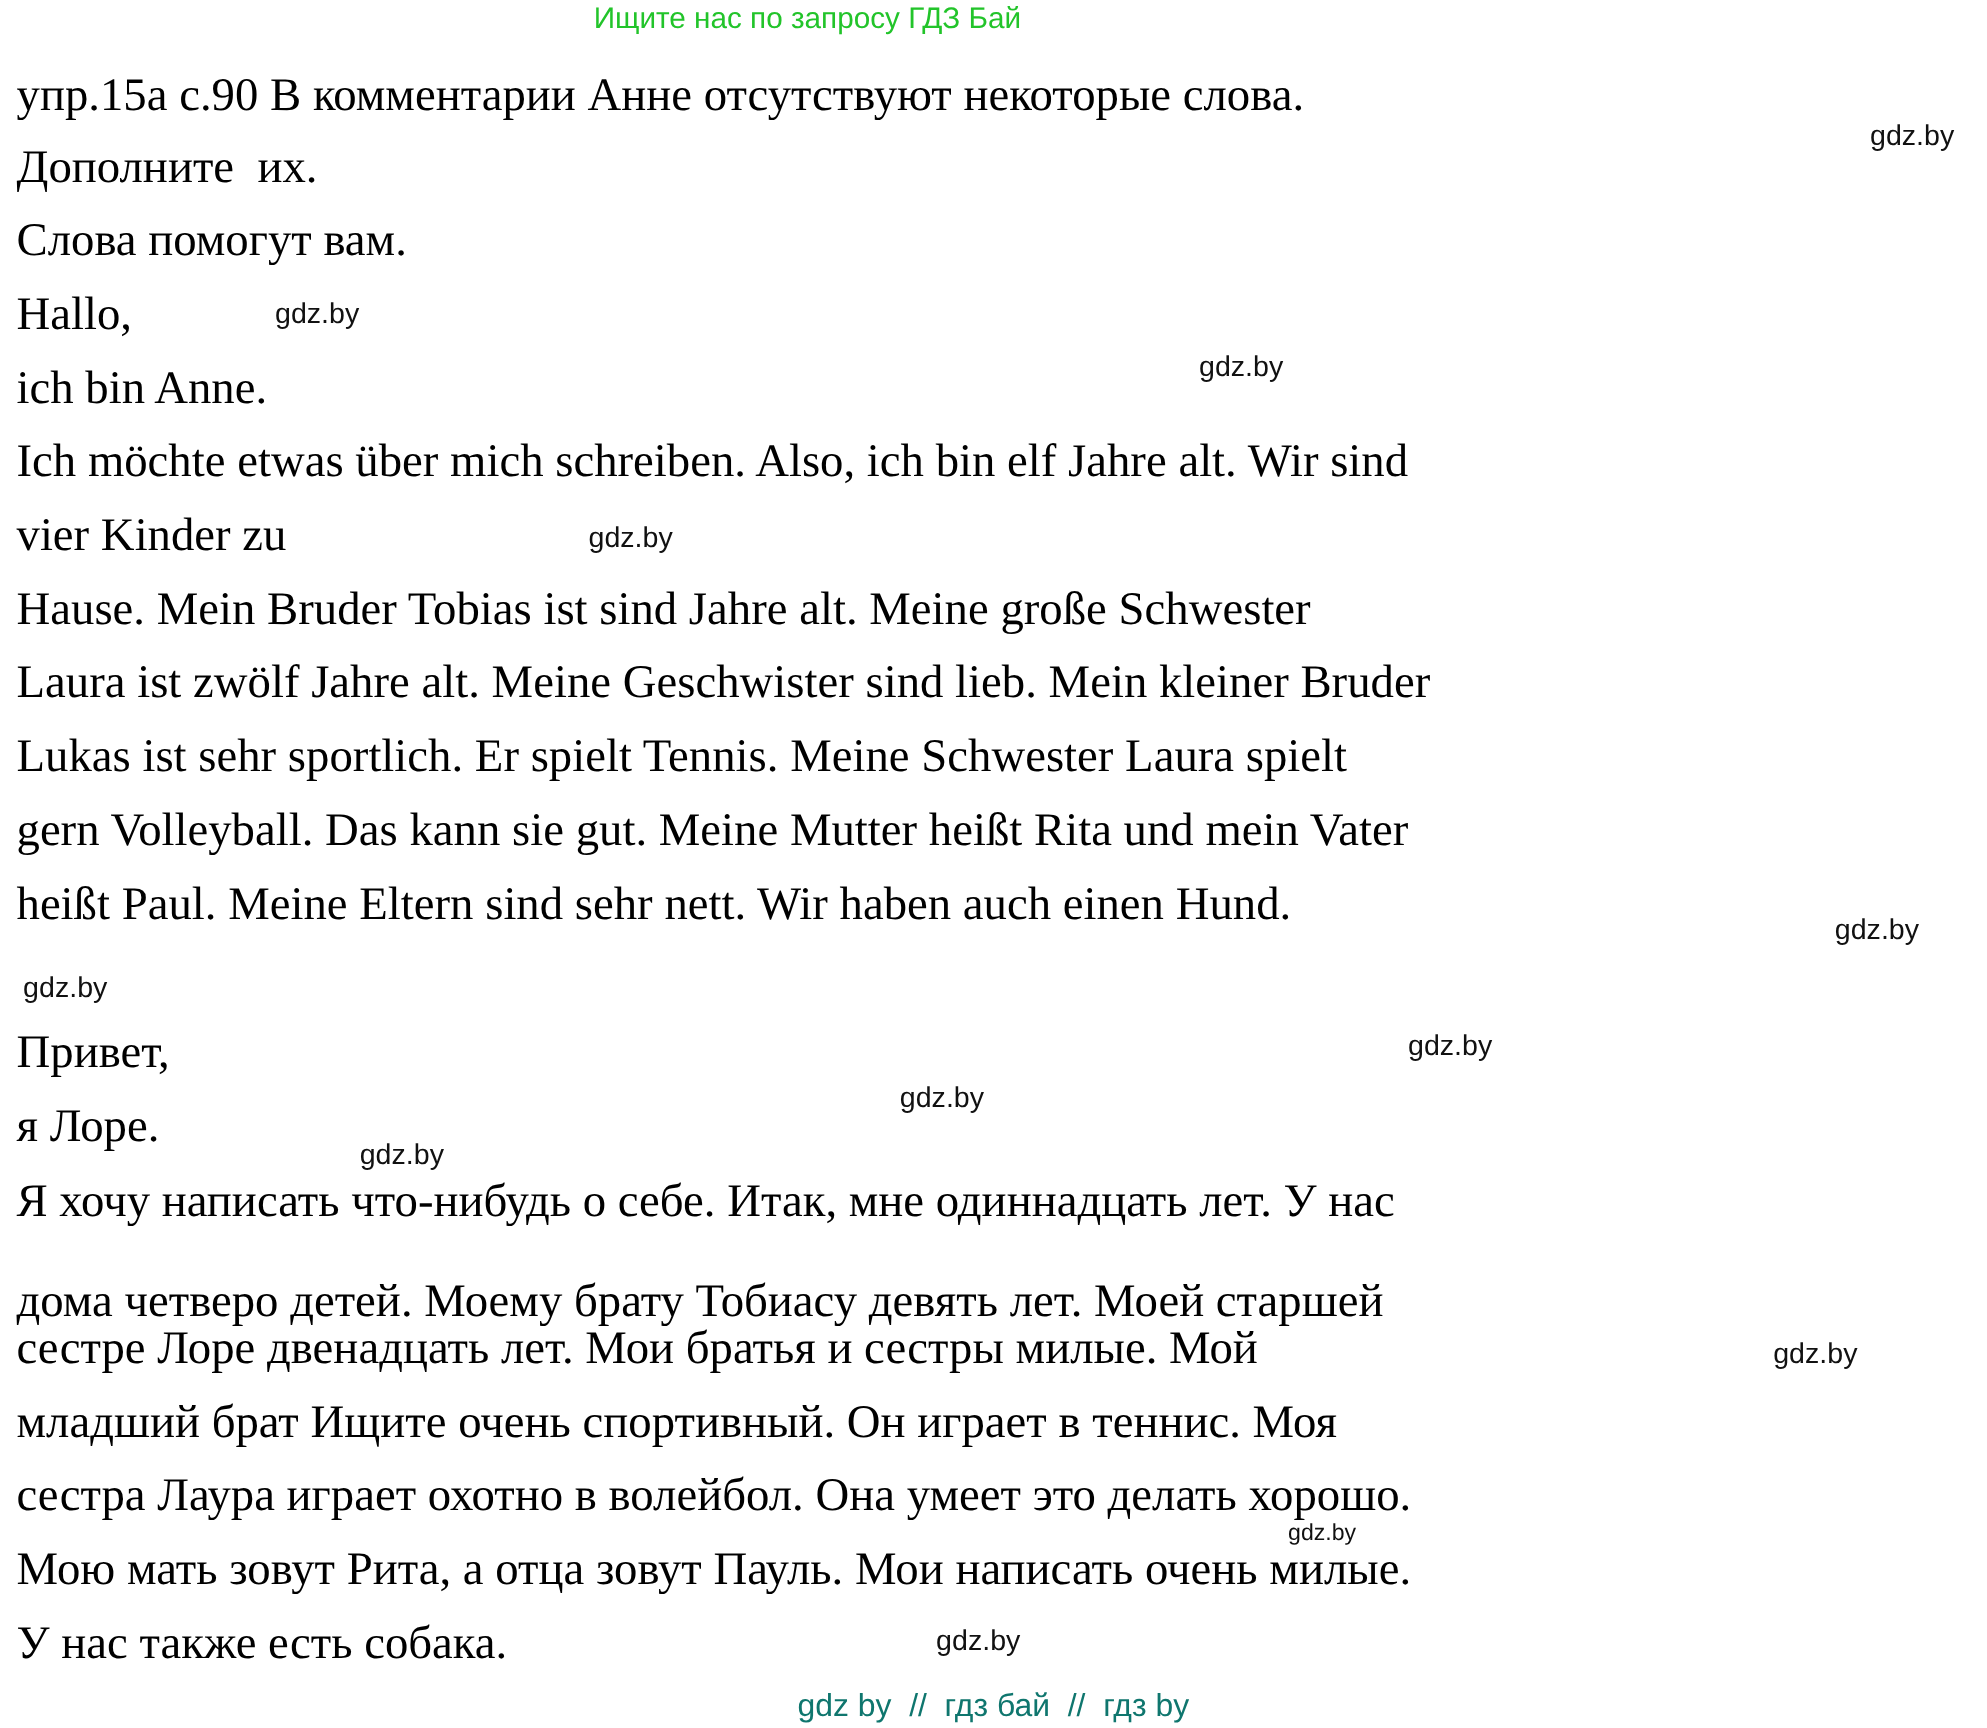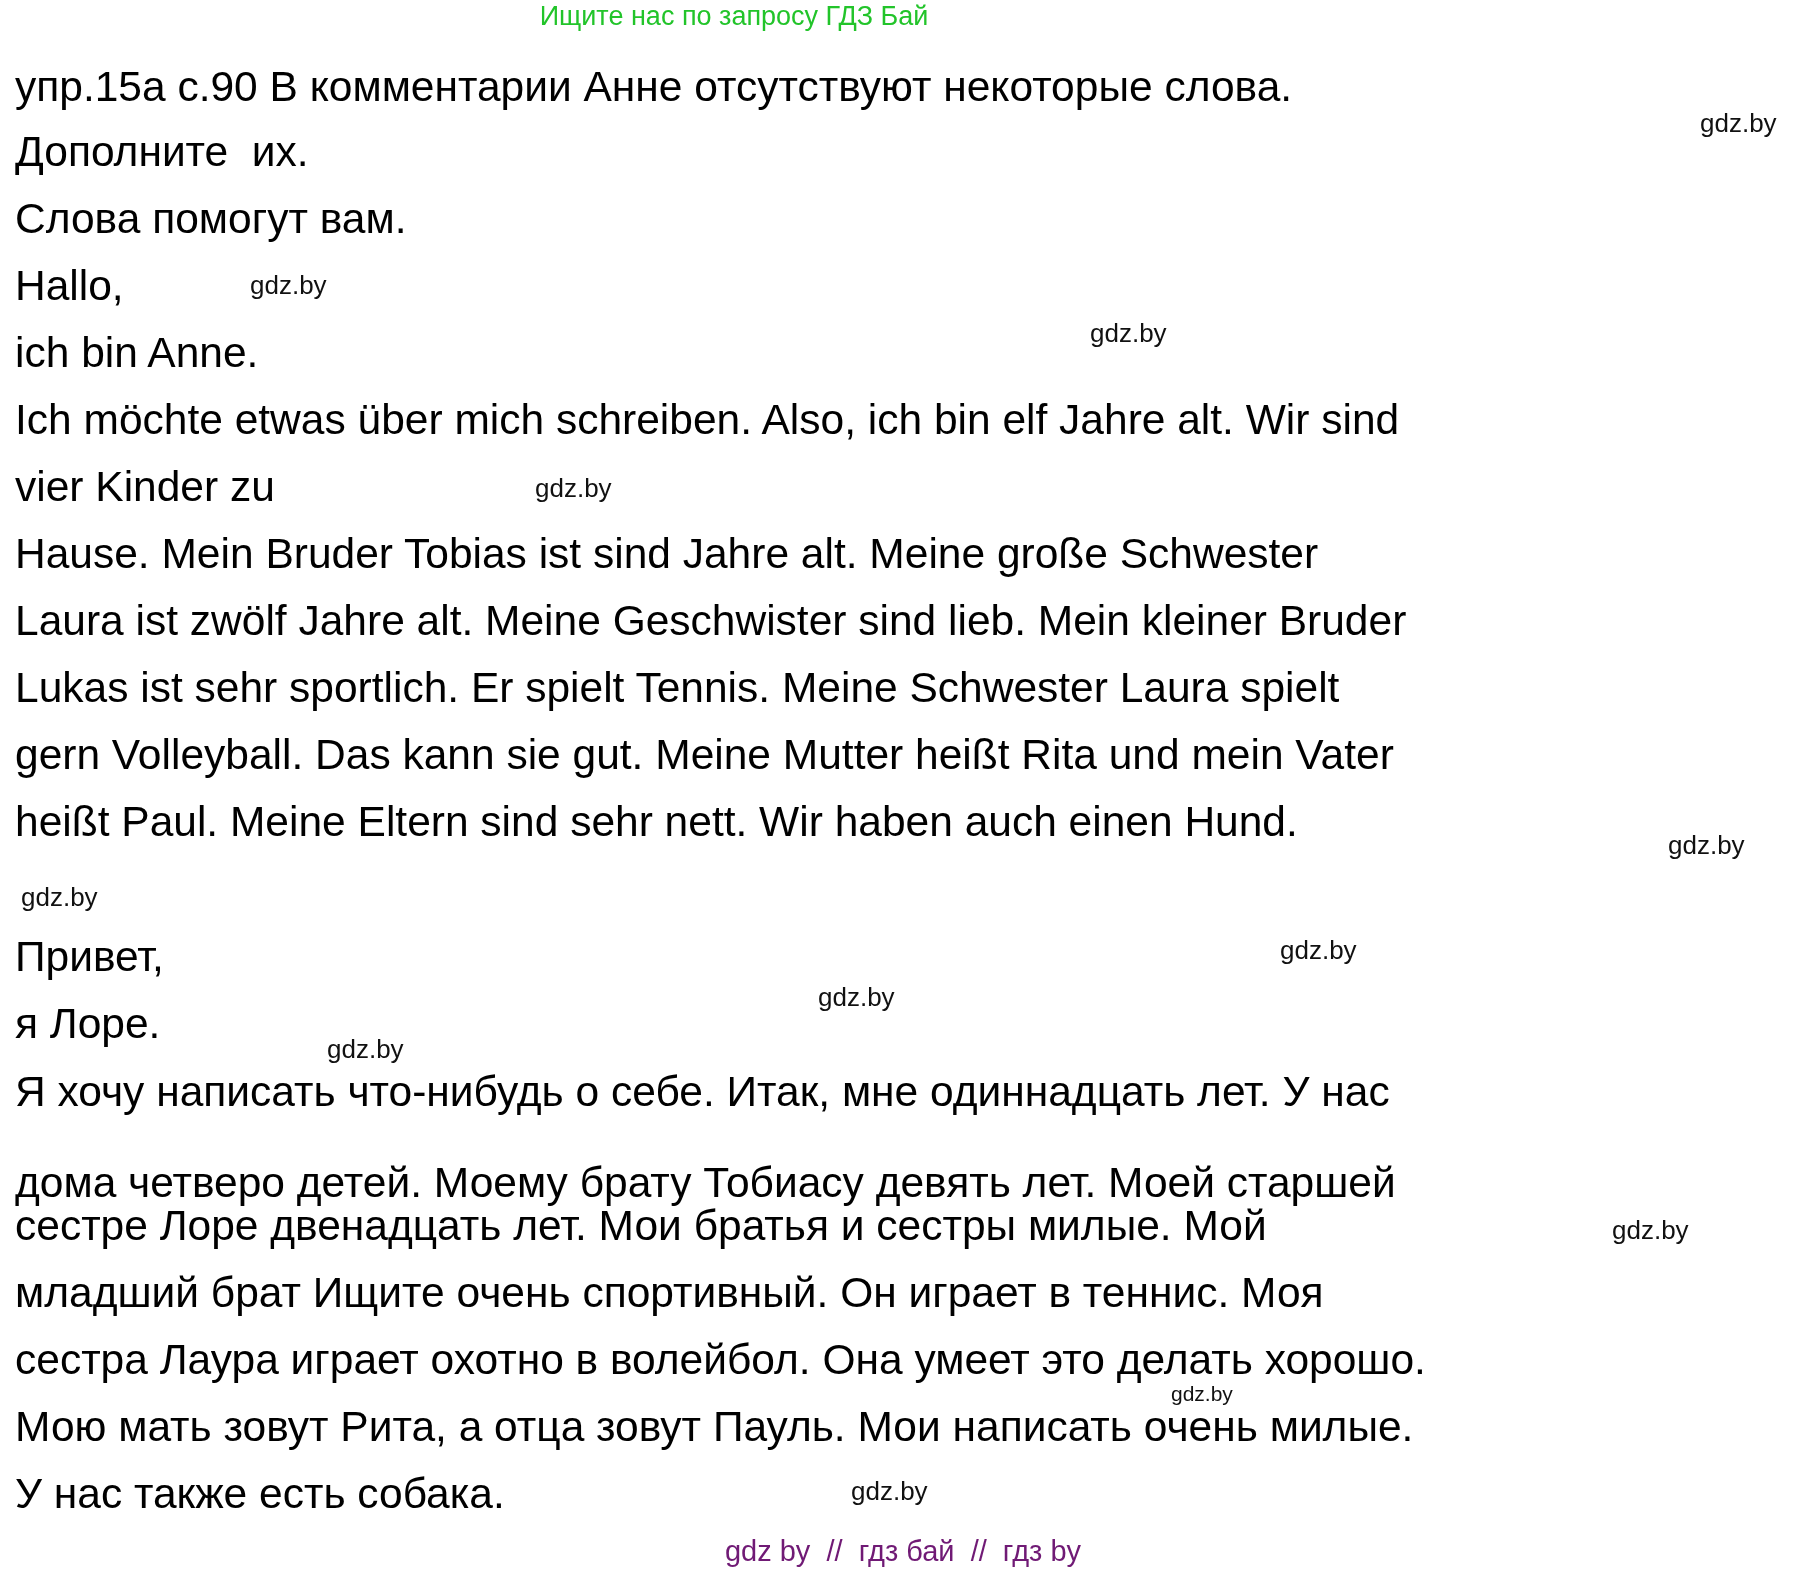--- a/index.html
+++ b/index.html
@@ -20,21 +20,21 @@
     width: 1468px;
     text-align: center;
     font-family: "Liberation Sans", "DejaVu Sans", sans-serif;
     font-size: 27px;
     line-height: 32px;
     color: #22c42a;
   }
   .doc-line {
     position: absolute;
     left: 15px;
-    font-family: Liberation Sans, sans-serif;
+    font-family: Liberation Serif, serif;
     font-size: 42.5px;
     line-height: 50px;
     color: #000000;
     white-space: pre;
   }
   .watermark {
     position: absolute;
     font-family: "Liberation Sans", "DejaVu Sans", sans-serif;
     font-size: 26px;
     line-height: 30px;
@@ -47,21 +47,21 @@
   }
   .footer-links {
     position: absolute;
     top: 1533px;
     left: 0;
     width: 1806px;
     text-align: center;
     font-family: "Liberation Sans", "DejaVu Sans", sans-serif;
     font-size: 29px;
     line-height: 36px;
-    color: #701a75;
+    color: #0f766e;
     white-space: pre;
   }
 </style>
 </head>
 <body>
 
 <div class="header-banner">Ищите нас по запросу ГДЗ Бай</div>
 
 <div class="doc-line" style="top:62px">упр.15а с.90 В комментарии Анне отсутствуют некоторые слова.</div>
 <div class="doc-line" style="top:127px">Дополните  их.</div>

